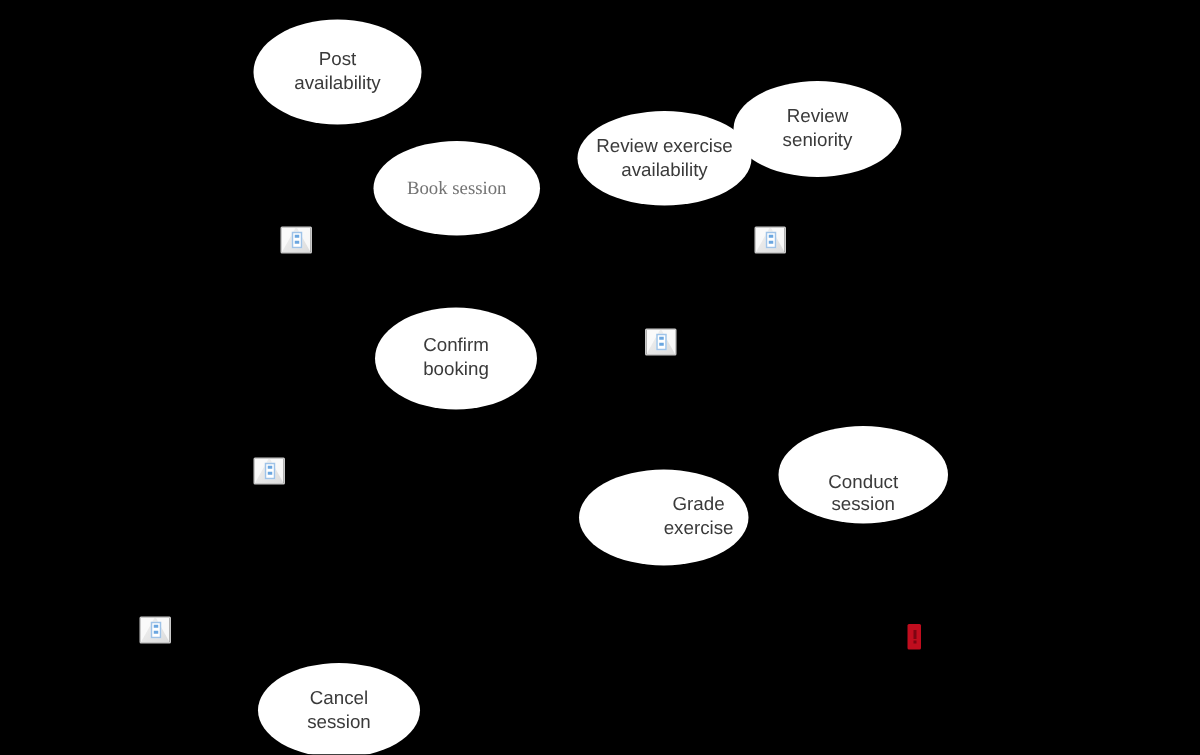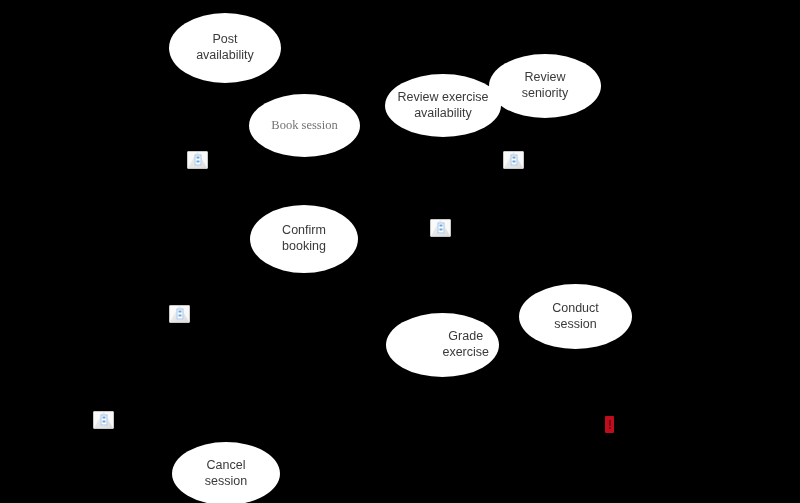--- a/index.html
+++ b/index.html
@@ -130,21 +130,21 @@
 availability</span>
     </div>
     <div class="usecase" style="left: 489px; top: 54px; width: 112px; height: 64px; background: rgb(255, 255, 255); color: rgb(58, 58, 58);">
       <span class="label">Review
 seniority</span>
     </div>
     <div class="usecase" style="left: 250px; top: 205px; width: 108px; height: 68px; background: rgb(255, 255, 255); color: rgb(58, 58, 58);">
       <span class="label">Confirm
 booking</span>
     </div>
-    <div class="usecase" style="left: 519px; top: 284px; width: 113px; height: 65px; background: rgb(255, 255, 255); color: rgb(58, 58, 58);">
+    <div class="usecase" style="left: 519px; top: 284px; width: 113px; height: 65px; background: rgb(255, 255, 255); color: rgb(58, 58, 58); align-items: flex-end;">
       <span class="label">Conduct
 session</span>
     </div>
     <div class="usecase" style="left: 386px; top: 313px; width: 113px; height: 64px; background: rgb(255, 255, 255); color: rgb(58, 58, 58); justify-content: flex-end;">
       <span class="label">Grade
 exercise</span>
     </div>
     <div class="usecase" style="left: 172px; top: 442px; width: 108px; height: 63px; background: rgb(255, 255, 255); color: rgb(58, 58, 58);">
       <span class="label">Cancel
 session</span>

